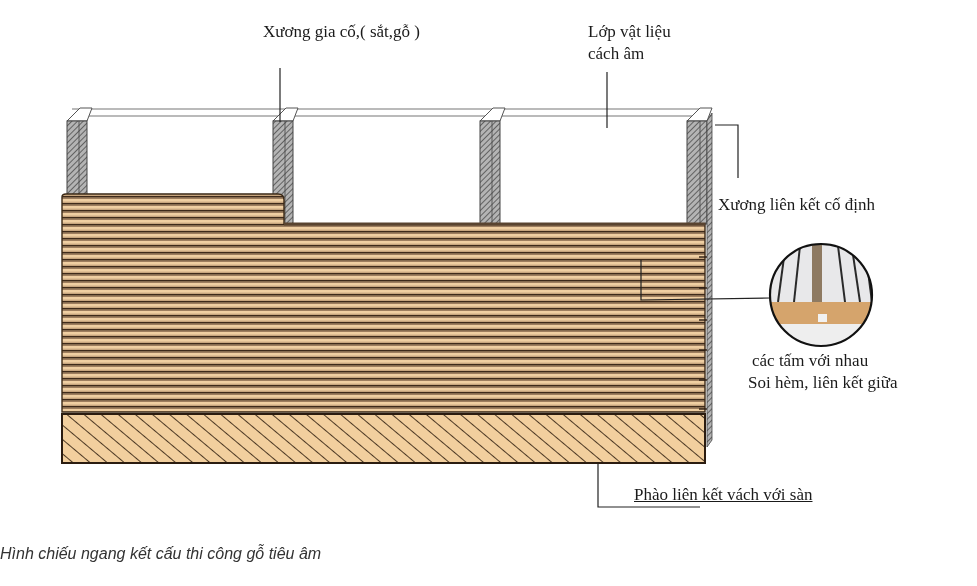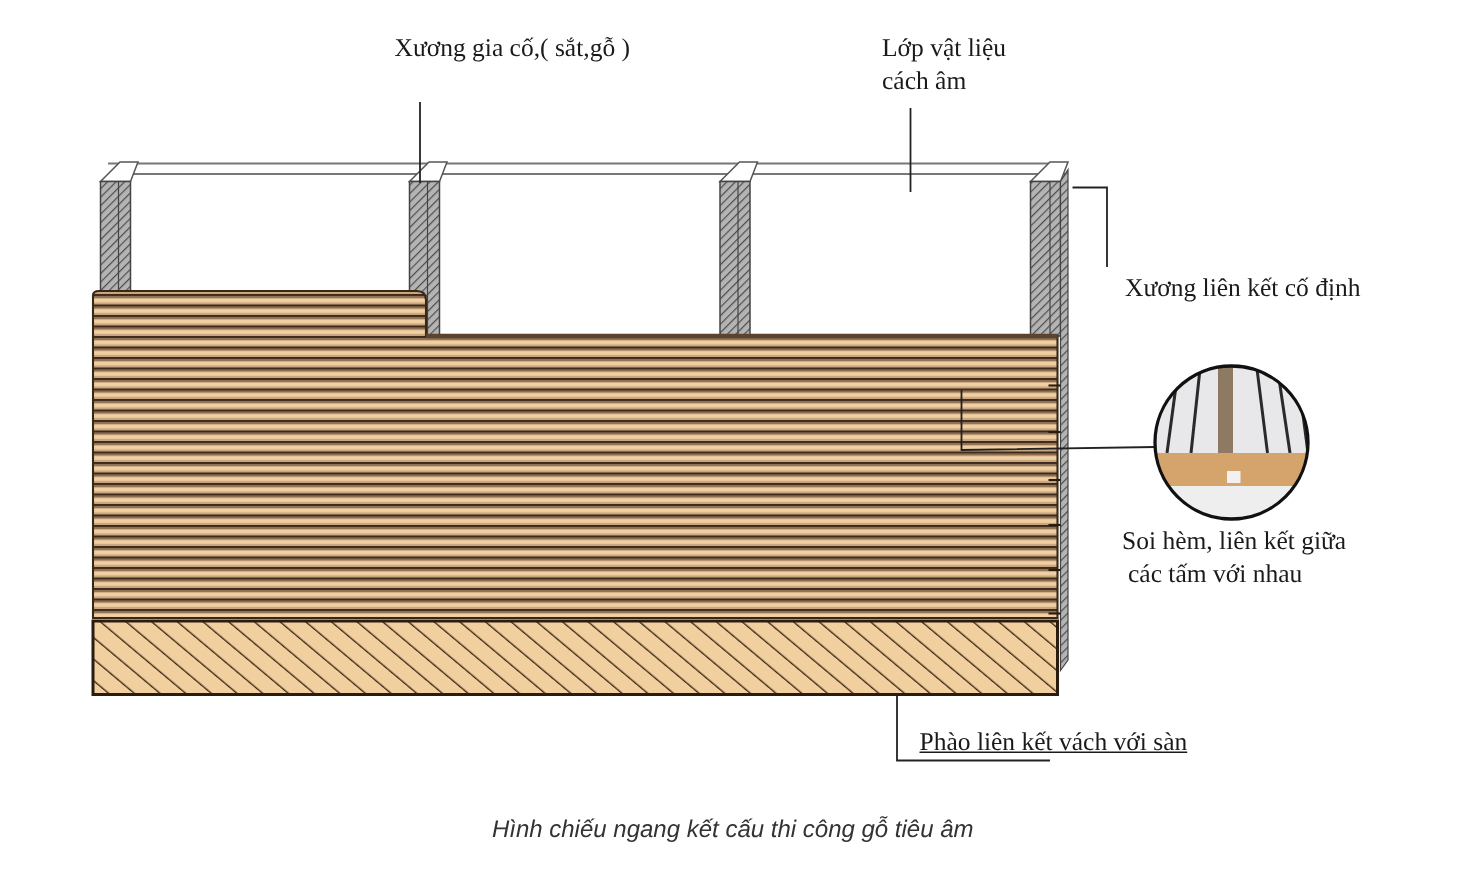--- a/index.html
+++ b/index.html
@@ -1,19 +1,19 @@
 <!DOCTYPE html>
 <html><head>
 <meta charset="utf-8">
 <style>
   html, body { margin: 0; padding: 0; background: #ffffff; }
   body { width: 977px; height: 586px; position: relative; overflow: hidden; font-family: "Liberation Serif", serif; }
   #diagram { position: absolute; left: 0; top: 0; width: 977px; height: 586px; }
   .lbl { position: absolute; font-family: "Liberation Serif", "DejaVu Serif", serif; font-size: 17px; color: #1a1a1a; line-height: 22px; white-space: nowrap; }
-  .caption { position: absolute; left: 0; width: 977px; top: 545px; text-align: center; font-family: "Liberation Sans", "DejaVu Sans", sans-serif; font-style: italic; font-size: 16px; color: #333333; }
+  .caption { position: absolute; left: 0; width: 977px; top: 545px; font-family: "Liberation Sans", "DejaVu Sans", sans-serif; font-style: italic; font-size: 16px; color: #333333; }
   .underline { text-decoration: underline; text-decoration-thickness: 1px; }
 </style>
 </head>
 <body>
 
 <svg id="diagram" viewBox="0 0 977 586" xmlns="http://www.w3.org/2000/svg">
   <defs>
     <pattern id="hatchGray" patternUnits="userSpaceOnUse" width="4" height="4" patternTransform="rotate(45)">
       <rect width="4" height="4" fill="#b4b4b4"></rect>
       <line x1="0" y1="0" x2="0" y2="4" stroke="#4d4d4d" stroke-width="1.6"></line>
@@ -107,26 +107,26 @@
 
 <div class="lbl" style="left:263px; top:21px;">
   <div>Xương gia cố,( sắt,gỗ )</div>
 </div>
 
 <div class="lbl" style="left:564px; top:21px;margin-left:24px;">
   <div>Lớp vật liệu</div>
   <div>cách âm</div>
 </div>
 
-<div class="lbl" style="left:718px; top:181px;margin-left:32px;">
+<div class="lbl" style="left:718px; top:194px;">
   <div>Xương liên kết cố định</div>
 </div>
 
 <div class="lbl" style="left:748px; top:350px;">
+  <div style="padding-left:4px;">các tấm với nhau</div>
   <div>Soi hèm, liên kết giữa</div>
-  <div style="padding-left:4px;">các tấm với nhau</div>
 </div>
 
-<div class="lbl" style="left:613px; top:484px;text-align:right;">
+<div class="lbl" style="left:634px; top:484px;text-align:right;">
   <span class="underline">Phào liên kết vách với sàn</span>
 </div>
 
 <div class="caption">Hình chiếu ngang kết cấu thi công gỗ tiêu âm</div>
 
 </body></html>

